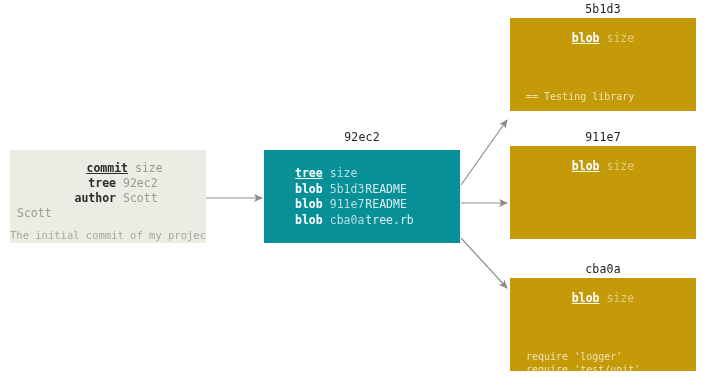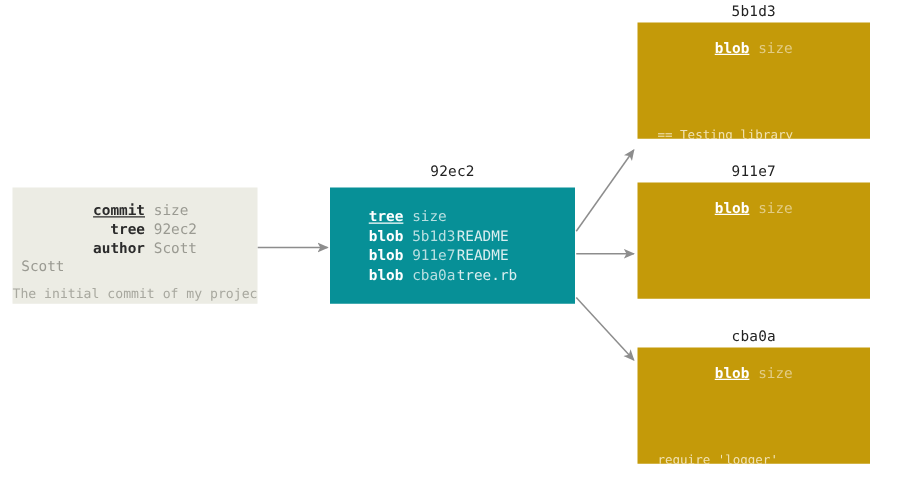--- a/index.html
+++ b/index.html
@@ -83,20 +83,21 @@
     text-align: right;
     color: #2b2b2b;
     font-weight: bold;
   }
   .commit-val {
     margin-left: 7px;
     color: #9a9a92;
   }
   .commit-hdr-kw {
     text-decoration: underline;
+    padding-left: 12px;
   }
   .commit-footer {
     position: absolute;
     left: 0;
     top: 79px;
     width: 100%;
     text-align: center;
     font-size: 10.5px;
     color: #a8a89f;
     white-space: nowrap;
@@ -146,23 +147,22 @@
   }
   .blob-body {
     position: absolute;
     left: 16px;
     font-size: 10px;
     line-height: 13px;
     color: #f0e2b4;
     white-space: pre;
   }
   .blob-para {
-    margin: 16px 0 11px 0;
+    margin: 4px 0 11px 0;
     white-space: pre;
-    text-decoration: underline;
   }
   .blob-para:last-child {
     margin-bottom: 0;
   }
 </style>
 </head>
 <body>
 
 <div id="canvas">
 

